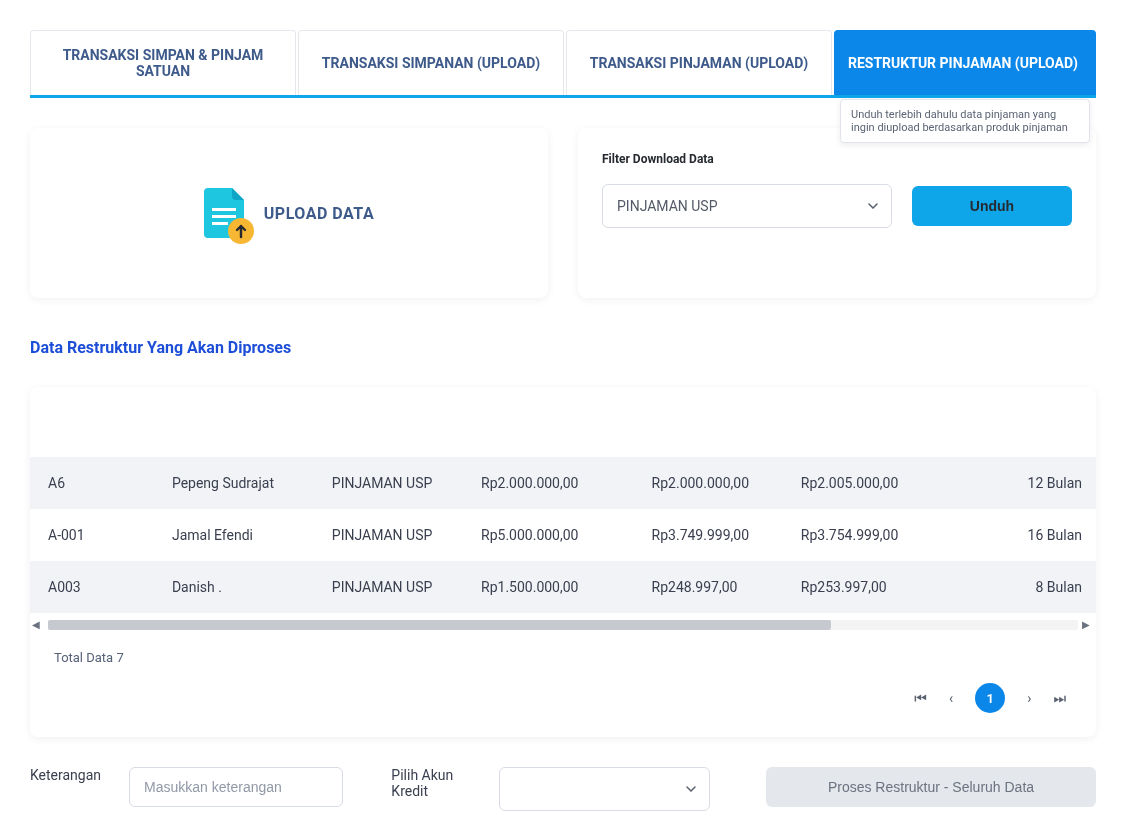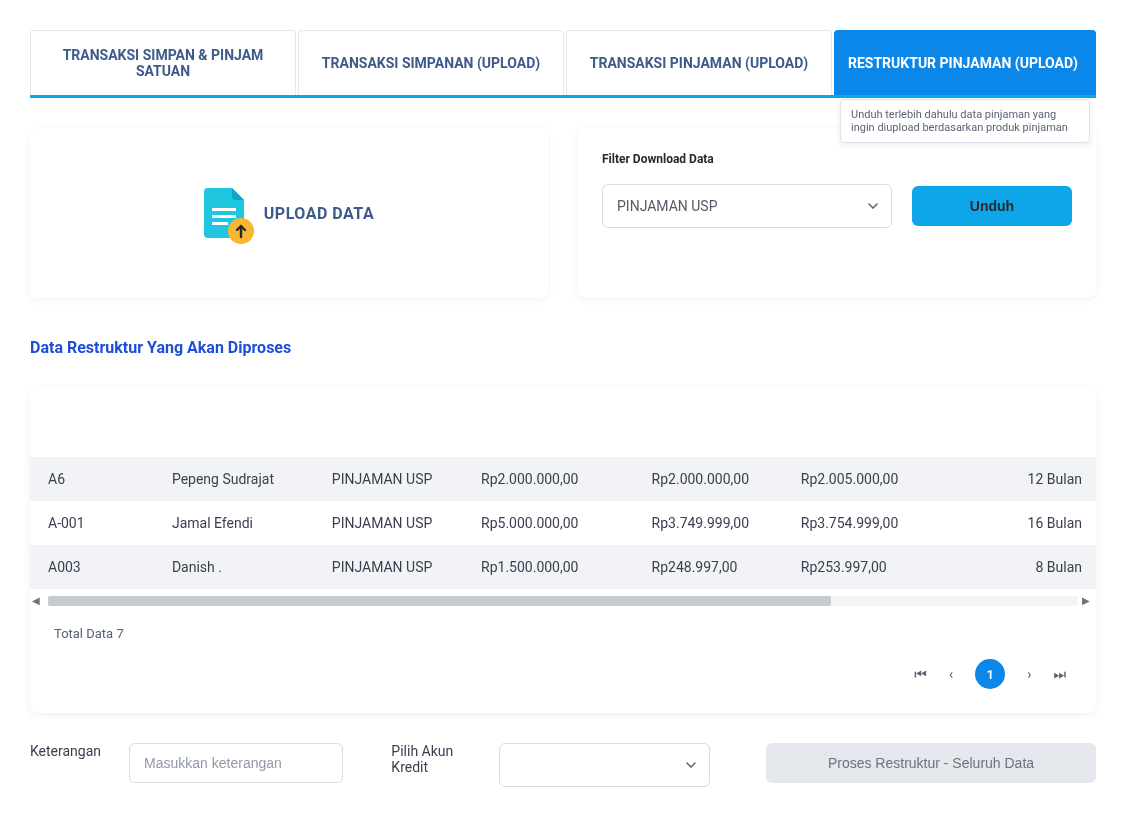--- a/index.html
+++ b/index.html
@@ -163,21 +163,21 @@
 .table-card {
   background: #fff;
   border-radius: 8px;
   box-shadow: 0 2px 8px rgba(0,0,0,0.06);
   padding-bottom: 24px;
   margin-bottom: 30px;
 }
 .table-wrap { overflow-x: hidden; }
 .table-header-space { height: 70px; }
 table { width: 100%; border-collapse: collapse; font-size: 14px; color: #3a3f4f; }
-tbody tr { height: 44px; }
+tbody tr { height: 52px; }
 tbody tr:nth-child(odd) { background: #f1f3f6; }
 td { padding: 0 14px; white-space: nowrap; }
 td:first-child { padding-left: 18px; }
 
 .hscroll-row {
   display: flex;
   align-items: center;
   padding: 6px 2px 10px;
   gap: 4px;
 }

